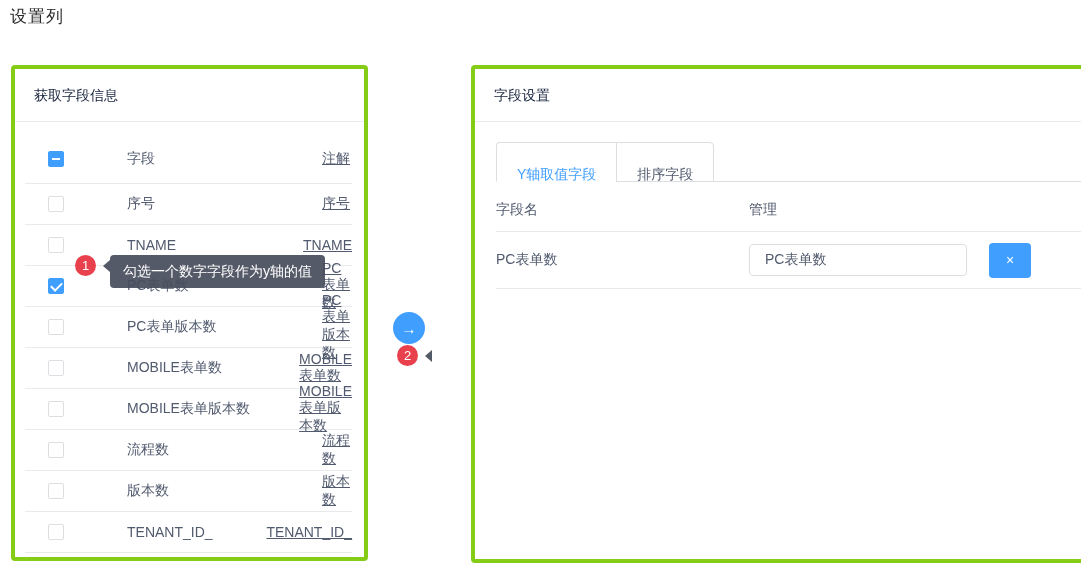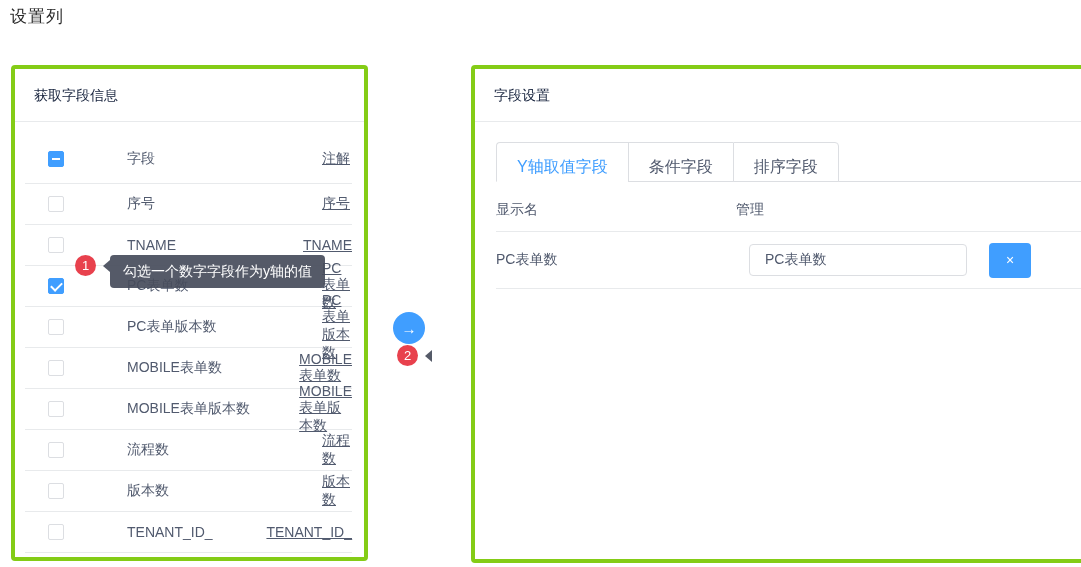--- a/index.html
+++ b/index.html
@@ -25,21 +25,21 @@
   .lfield { width:147px; margin-left:15px; }
   .lcomment { flex:1;text-decoration:underline; }
 
   .cb { display:block; width:16px; height:16px; border:1px solid #dcdee2; border-radius:2px; background:#fff; position:relative; cursor:pointer; }
   .cb.checked, .cb.indeterminate { background:#409EFF; border-color:#409EFF; }
   .cb.checked::after { content:""; position:absolute; left:4px; top:1px; width:5px; height:9px; border:solid #fff; border-width:0 2px 2px 0; transform:rotate(45deg); }
   .cb.indeterminate::after { content:""; position:absolute; left:3px; top:6px; width:8px; height:2px; background:#fff; }
 
   
   .tabbar { display:flex; align-items:flex-end; margin:20px 0 0 21px; border-bottom:1px solid #dcdee2; }
-  .tab { height:40px; line-height:39px; padding:4px 20px; font-size:16px; color:#515a6e; background:#fff; cursor:pointer;
+  .tab { height:40px; line-height:39px; padding:12px 20px; font-size:14px; color:#515a6e; background:#fff; cursor:pointer;
          border-top:1px solid #dcdee2; border-left:1px solid #dcdee2; border-bottom:1px solid #dcdee2; margin-bottom:-1px; }
   .tab:first-child { border-top-left-radius:4px; }
   .tab:last-child { border-right:1px solid #dcdee2; border-top-right-radius:4px; }
   .tab.active { color:#409EFF; border-bottom-color:#fff; }
 
   
   .rtable { margin:6px 21px 0 21px; }
   .rrow { display:flex; align-items:center; border-bottom:1px solid #e8eaec; font-size:14px; color:#515a6e; }
   .rrow.header { height:44px; }
   .rrow.data { height:57px; }
@@ -141,26 +141,25 @@
   </div>
       </div>
     <div class="lrow partial"></div>
   </div>
 </div>
 
 <div class="panel panel-right">
   <div class="panel-header">字段设置</div>
   <div class="tabbar">
       <div class="tab active">Y轴取值字段</div>
-      <div class="tab">条件字段</div>
       <div class="tab">排序字段</div>
     </div>
   <div class="rtable">
     <div class="rrow header">
-      <span class="rcol-display">显示名</span>
+      <span class="rcol-field">字段名</span>
       <span class="rcol-manage">管理</span>
     </div>
     <div class="rrow data">
       <span class="rcol-field">PC表单数</span>
       <span class="rcol-display">
         <input class="display-input" type="text" value="PC表单数" style="">
       </span>
       <span class="rcol-manage">
         <button class="remove-btn"><span>×</span></button>
       </span>

